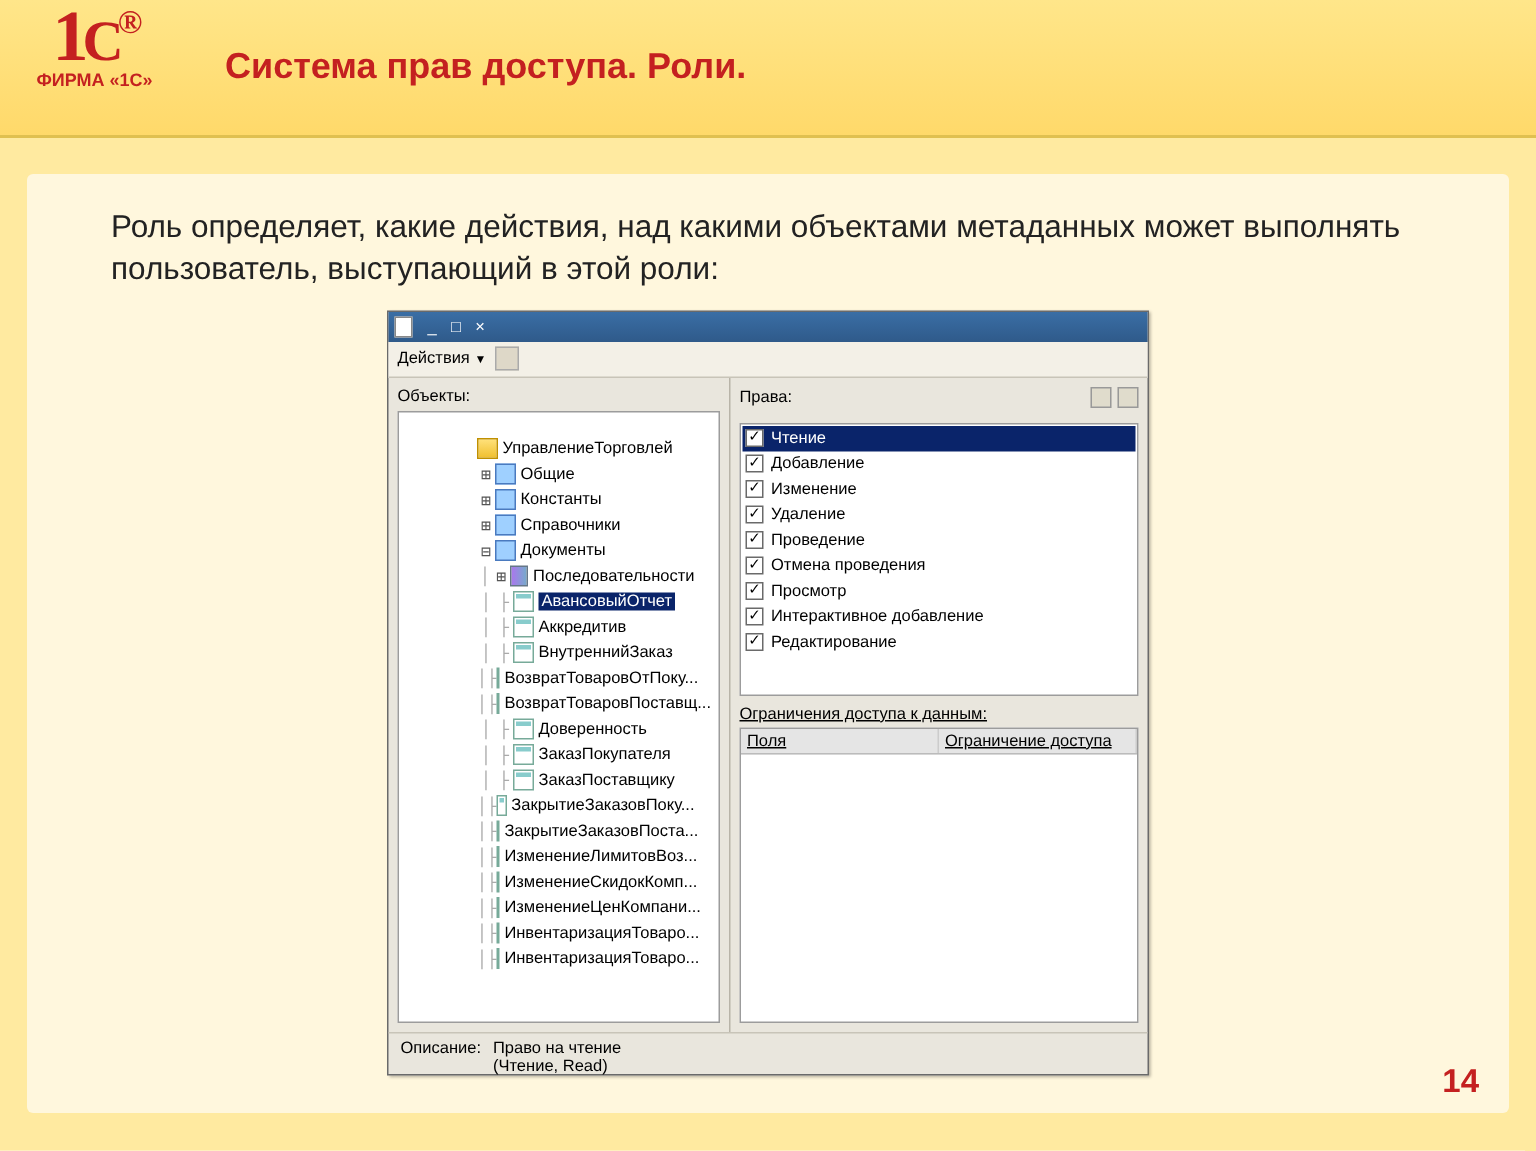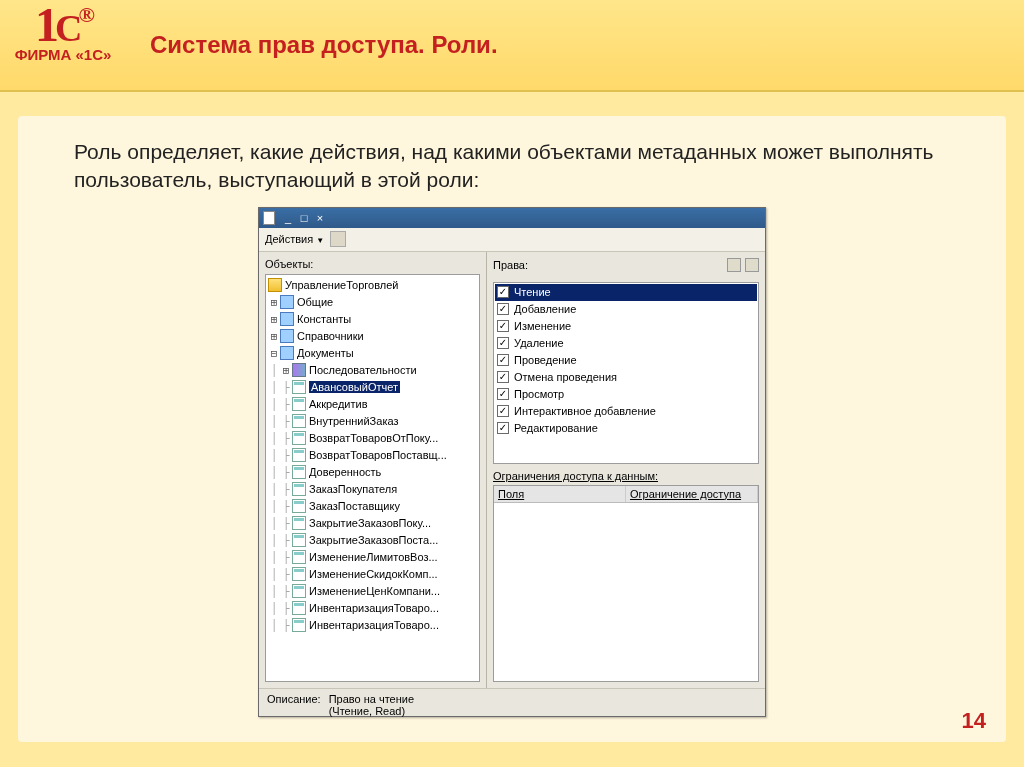--- a/index.html
+++ b/index.html
@@ -27,21 +27,21 @@
 .logo-1c {
   font-family: "Times New Roman", serif;
   font-size: 38px;
   font-weight: bold;
   color: #c42020;
   line-height: 0.8;
   letter-spacing: -4px;
 }
 .logo-1c .big1 { font-size: 48px; }
 .logo-caption {
-  font-size: 15px;
+  font-size: 12px;
   color: #c42020;
   font-weight: bold;
   margin-top: 2px;
 }
 .slide-title {
   color: #c42020;
   font-size: 24px;
   font-weight: bold;
 }
 .slide-content {
@@ -150,21 +150,22 @@
   background:#e0dccc;
   border:1px solid #999;
 }
 .tree-box, .rights-box, .restrict-body {
   background: #fff;
   border: 1px solid #9c9c9c;
   overflow: hidden;
 }
 .tree-box { flex: 1; }
 .tree {
-  padding: 2px;
+  padding: 16px;
+  margin-left: 36px;
 }
 .tree-item {
   display: flex;
   align-items: center;
   height: 17px;
   white-space: nowrap;
   cursor: pointer;
 }
 .tw { display:inline-block; width: 12px; text-align:center; color:#555; font-family: monospace; font-size:11px;}
 .line { display:inline-block; width:12px; text-align:center; color:#aaa; font-family:monospace;}

